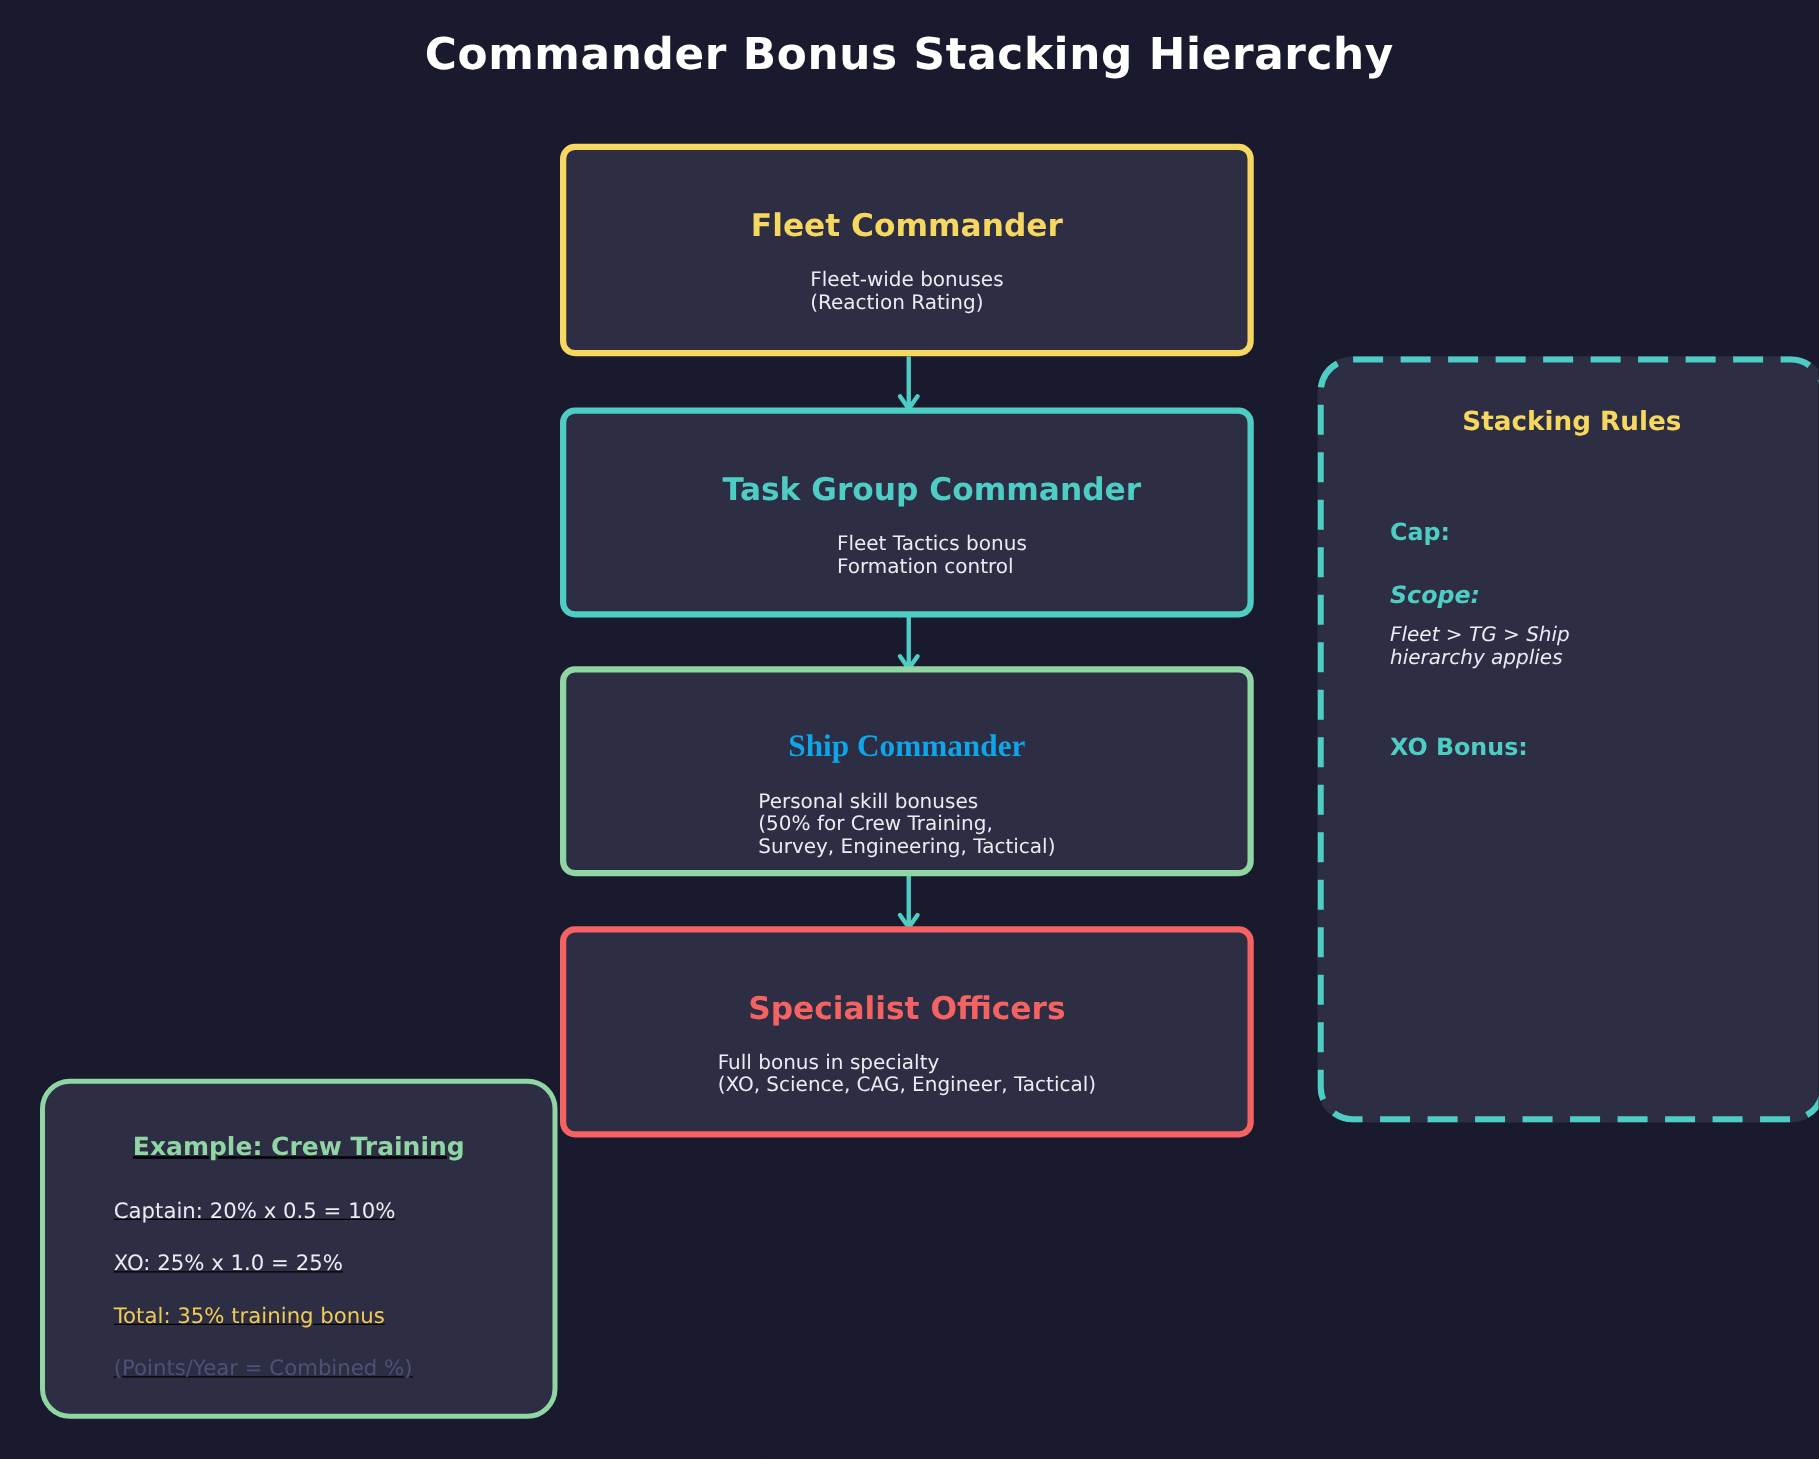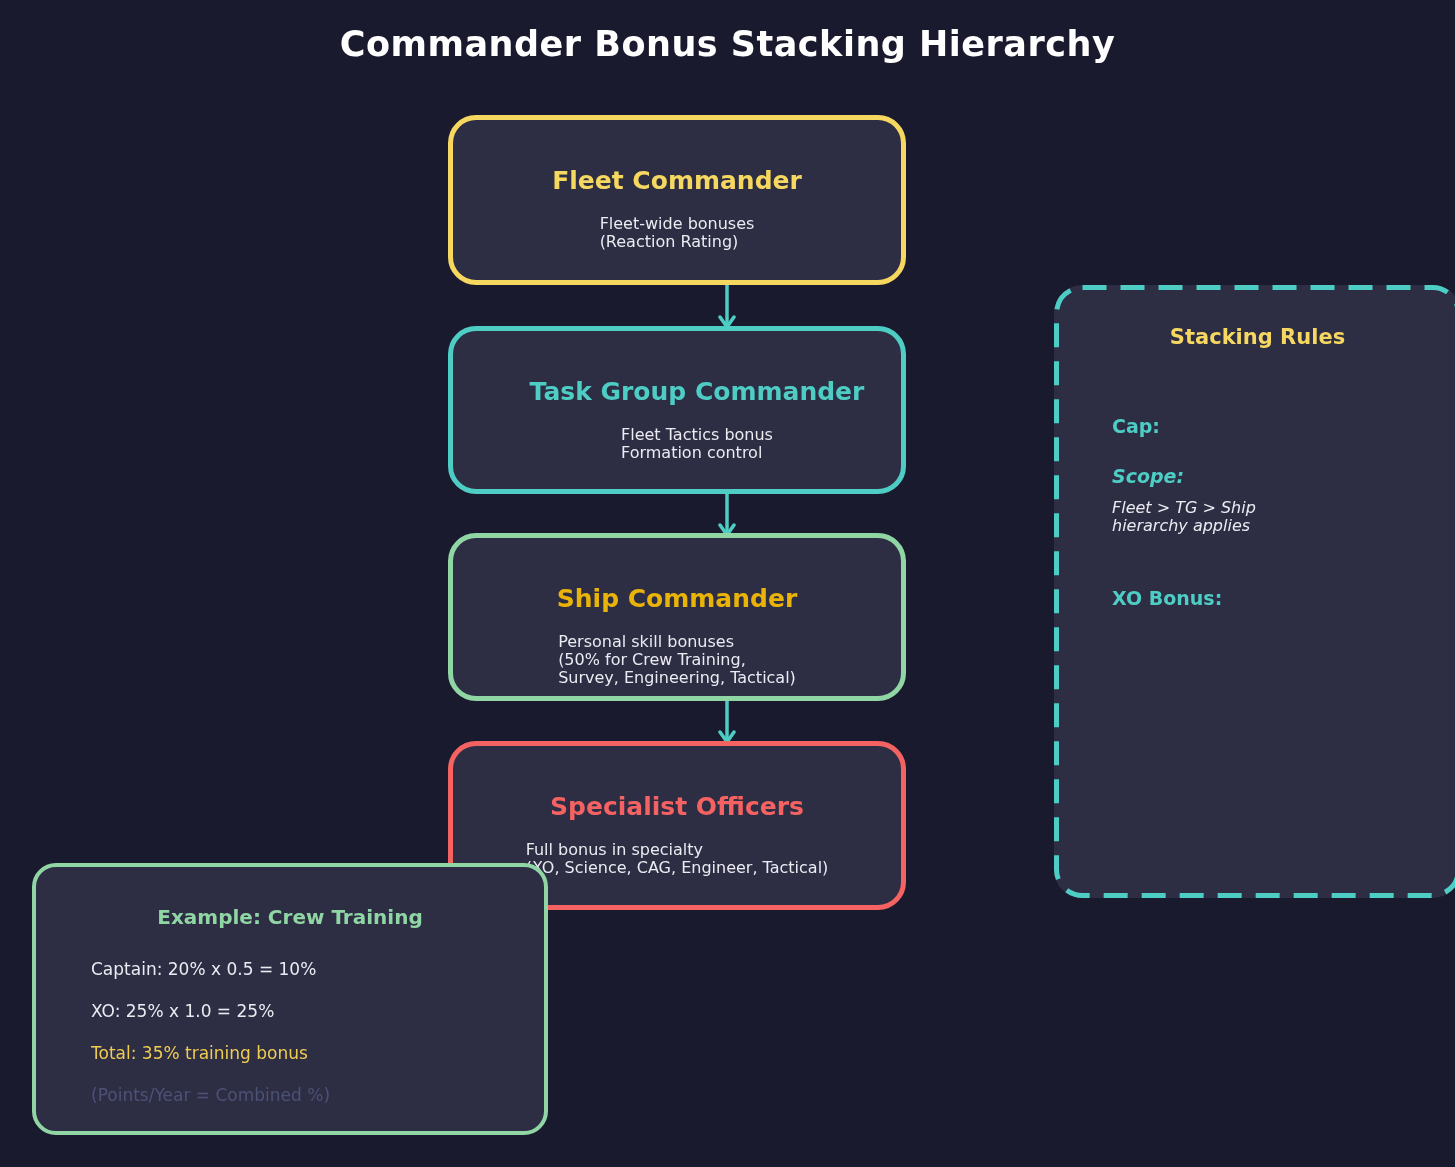--- a/index.html
+++ b/index.html
@@ -19,24 +19,24 @@
     text-align: center;
     color: #ffffff;
     font-size: 35px;
     font-weight: bold;
     letter-spacing: 0.5px;
   }
   
   .flow-box {
     position: absolute;
     left: 448px;
-    width: 458px;
+    width: 555px;
     background: #2d2d44;
     border: 5px solid;
-    border-radius: 28px;
+    border-radius: 12px;
     box-sizing: border-box;
     display: flex;
     flex-direction: column;
     align-items: center;
     z-index: 1;
   }
   .fb1 { top: 115px; height: 170px; }
   .fb2 { top: 326px; height: 168px; padding-left: 40px; }
   .fb3 { top: 533px; height: 168px; }
   .fb4 { top: 741px; height: 169px; }
@@ -46,21 +46,21 @@
     font-size: 16px;
     line-height: 1.12;
     color: #ebebf2;
     white-space: pre-line;
   }
   .c-yellow { border-color: #f6d860; }
   .c-yellow .bt { color: #f6d860; }
   .c-teal   { border-color: #4ecdc4; }
   .c-teal .bt { color: #4ecdc4; }
   .c-green  { border-color: #90d6a4; }
-  .c-green .bt { color: #eab308; }
+  .c-green .bt { color: #0ea5e9; font-family: Liberation Serif, serif; }
   .c-red    { border-color: #f56262; }
   .c-red .bt { color: #f56262; }
   
   .flow-arrow { position: absolute; left: 718px; z-index: 0; }
   .ar1 { top: 285px; }
   .ar2 { top: 493px; }
   .ar3 { top: 700px; }
   
   .rules {
     position: absolute;
@@ -92,27 +92,28 @@
     color: #ebebf2;
     font-size: 16px;
     line-height: 1.12;
     white-space: pre-line;
   }
   
   .example {
     position: absolute;
     left: 32px;
     top: 863px;
-    width: 516px;
+    width: 414px;
     height: 272px;
     background: #2d2d44;
     border: 4px solid #90d6a4;
     border-radius: 24px;
     box-sizing: border-box;
     z-index: 2;
+    text-decoration: underline;
   }
   .example-title {
     margin-top: 38px;
     text-align: center;
     color: #90d6a4;
     font-size: 20px;
     font-weight: bold;
   }
   .example-lines { margin-left: 55px; margin-top: 30px; margin-right: 20px; }
   .example-line { font-size: 17px; margin-bottom: 22px; color: #ebebf2; }

